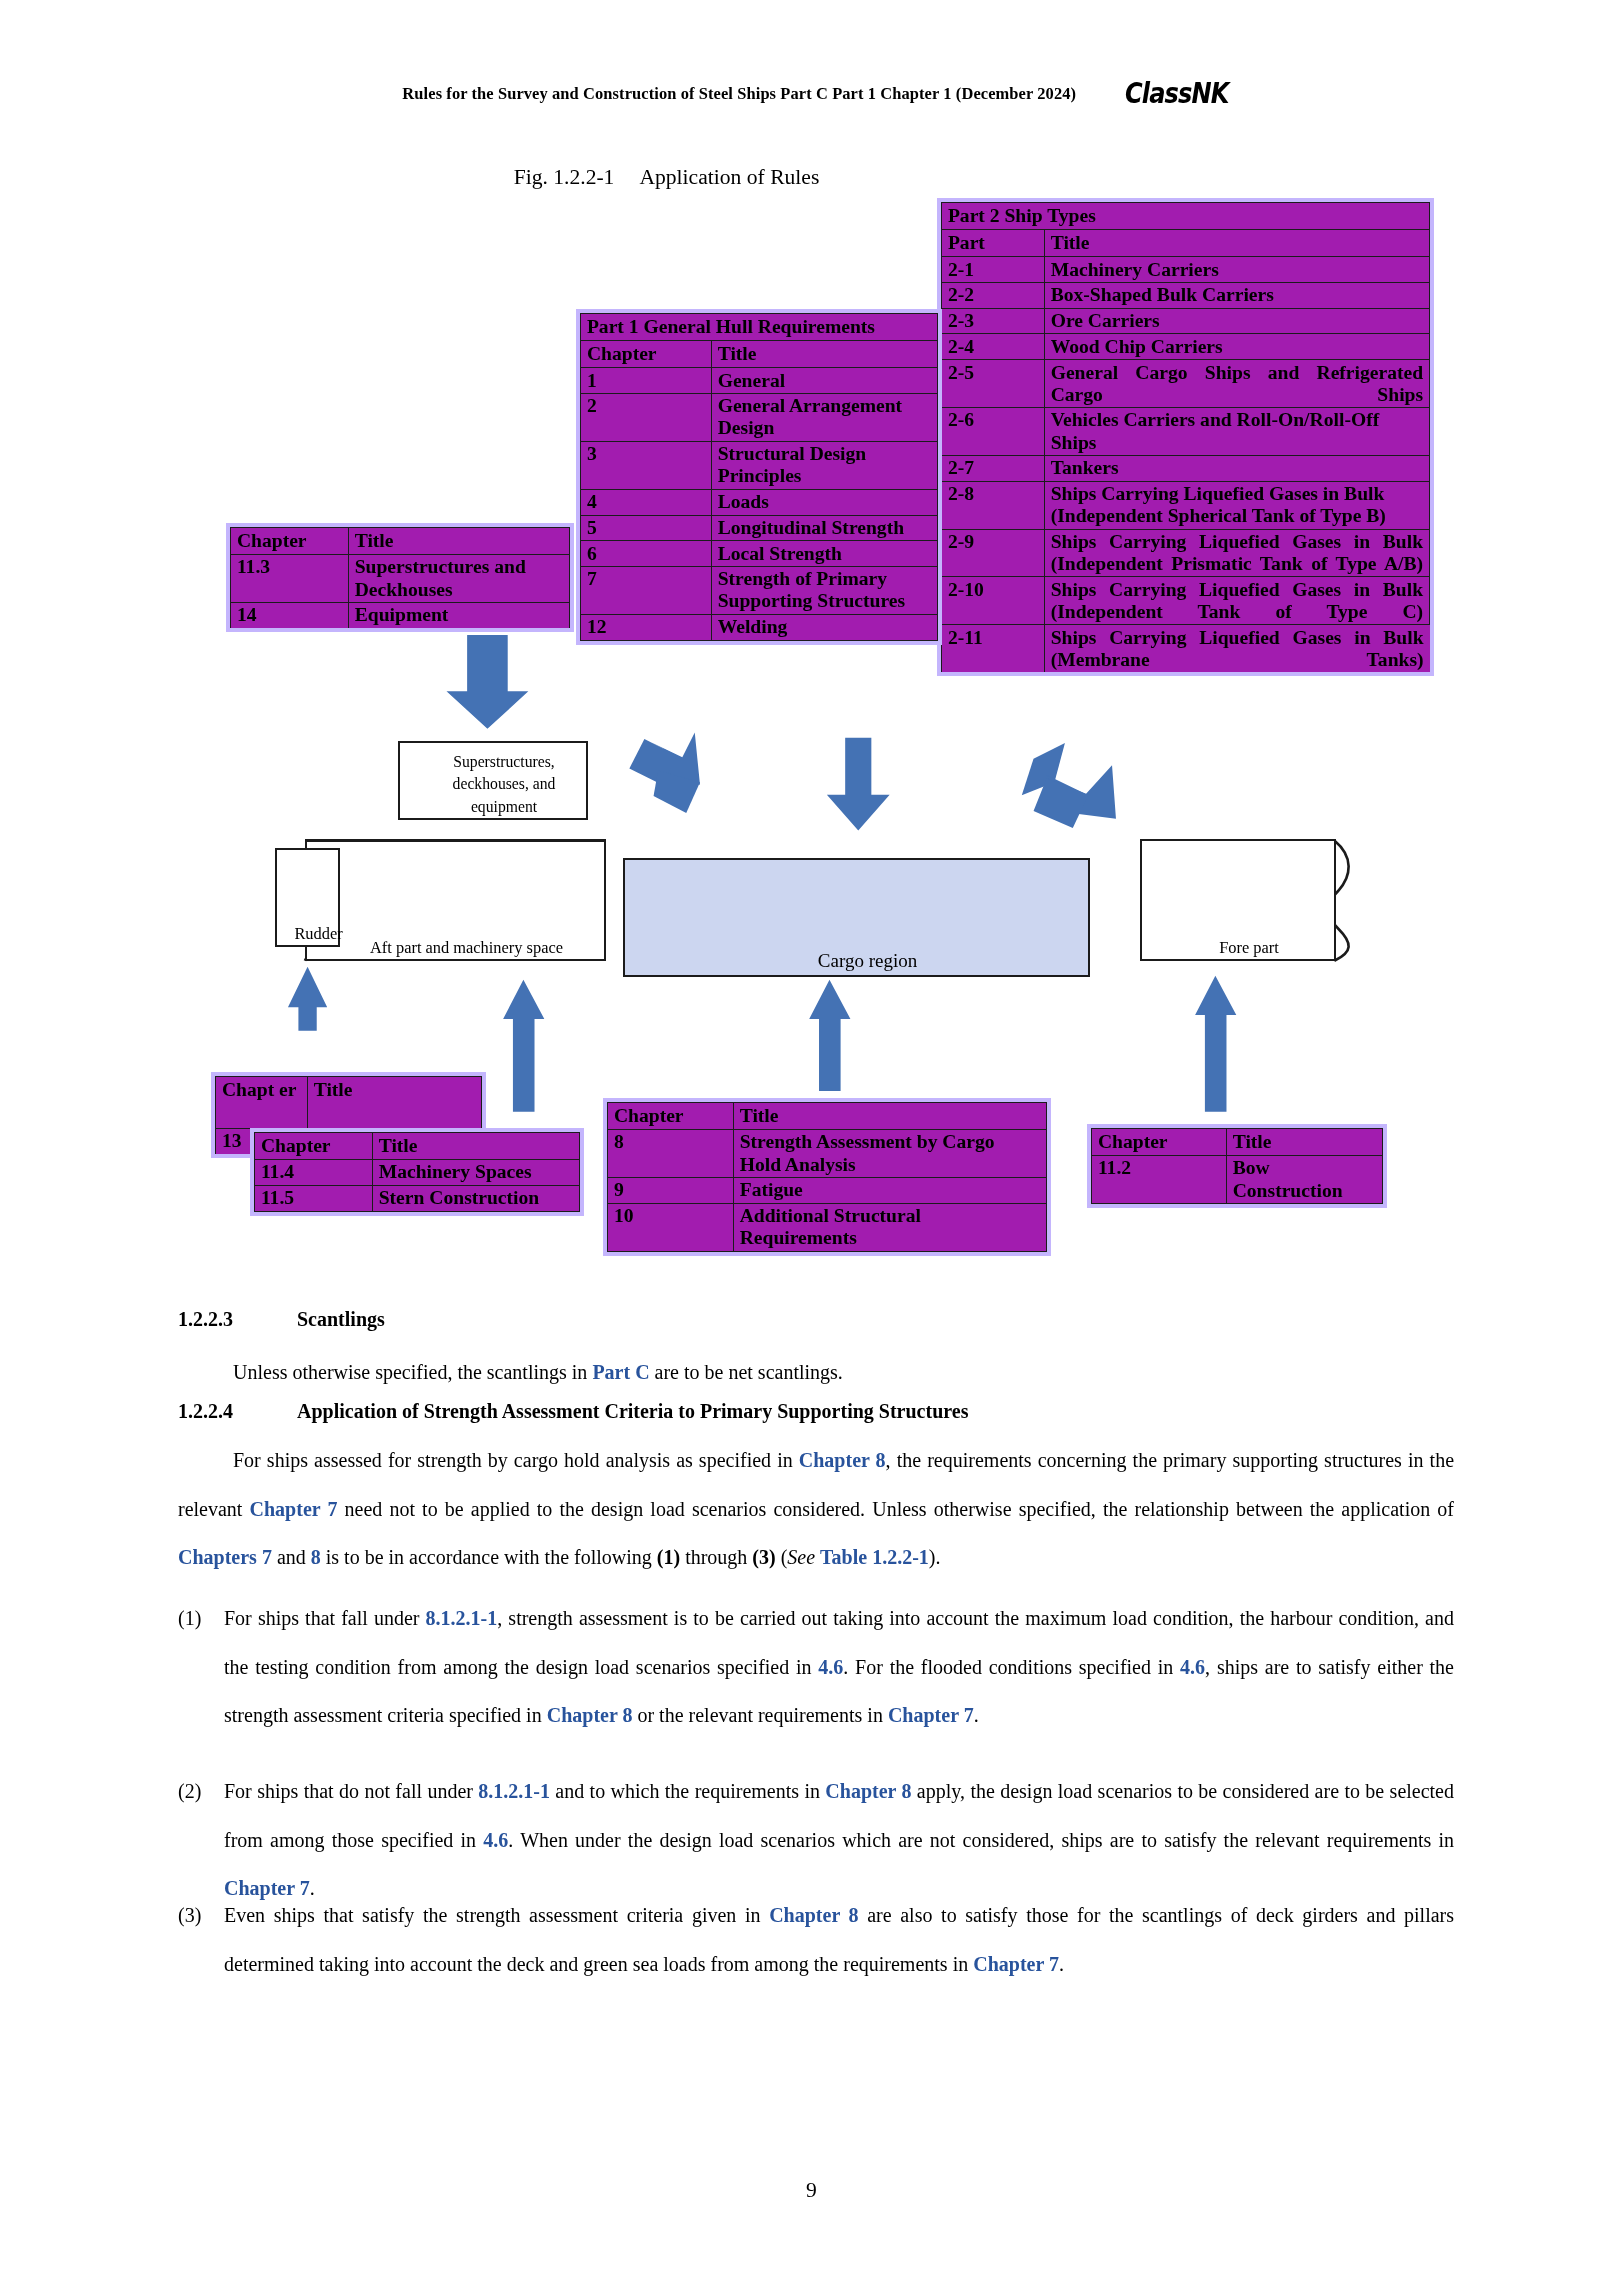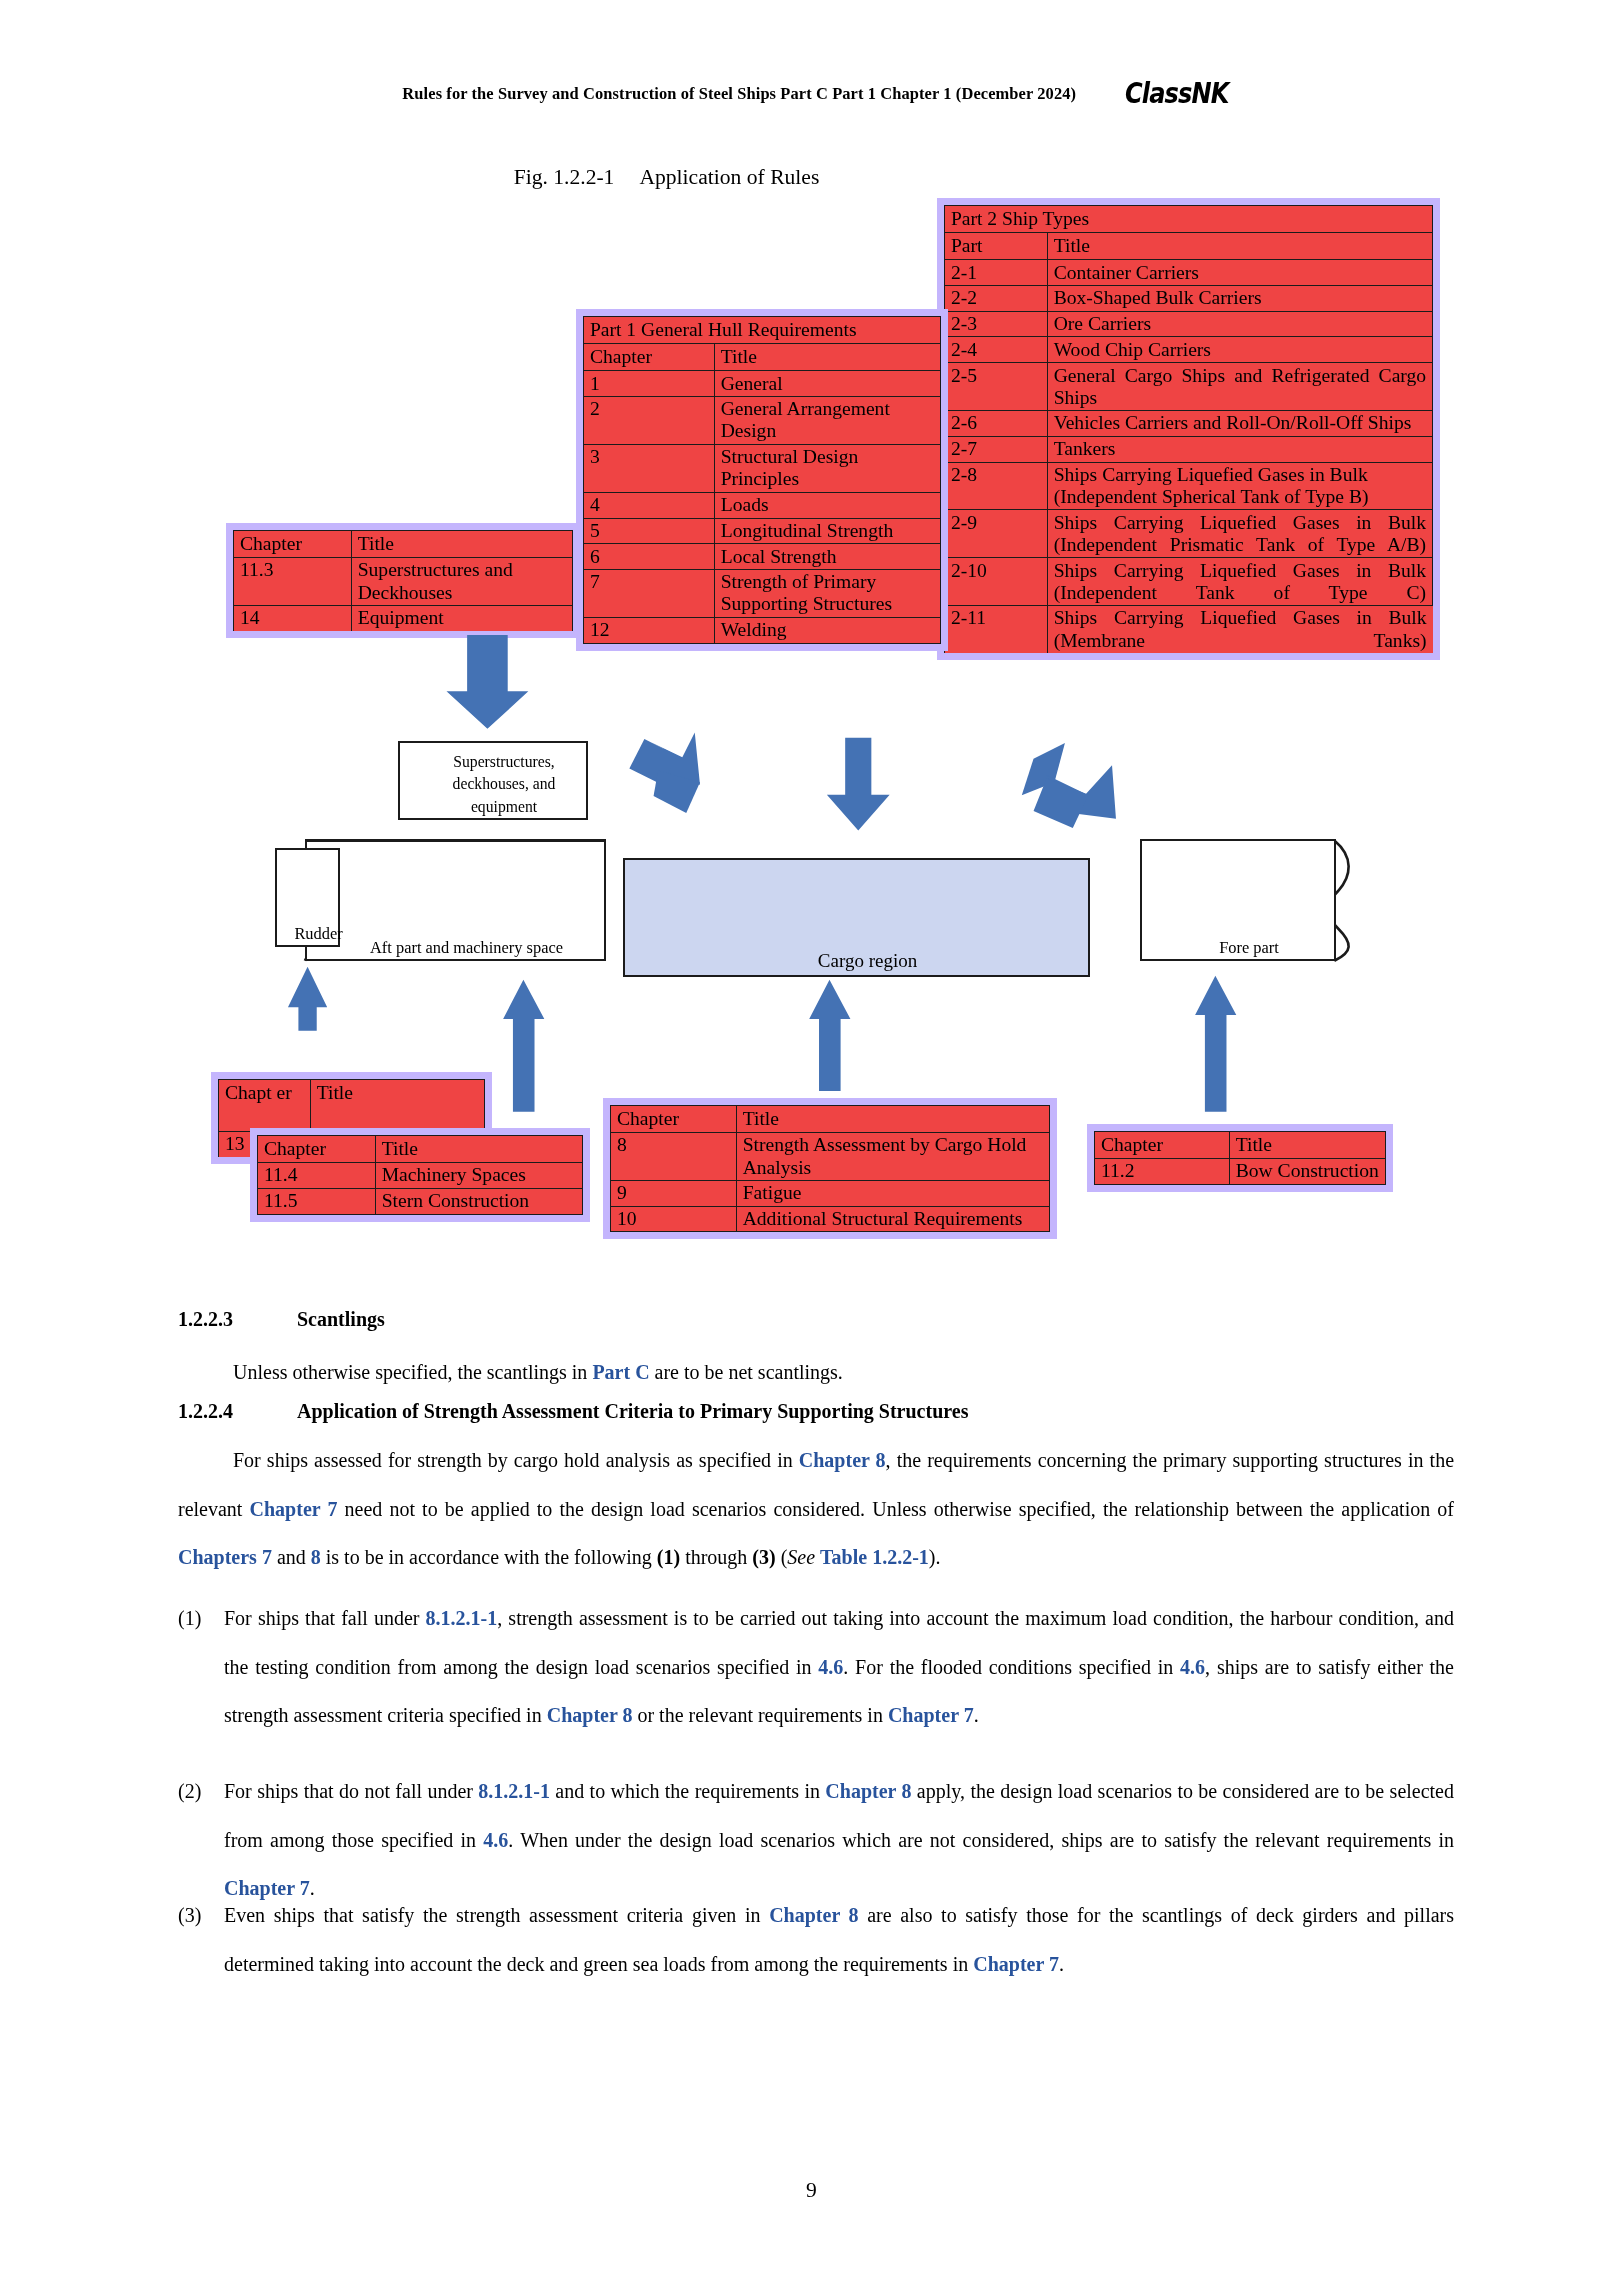--- a/index.html
+++ b/index.html
@@ -32,25 +32,26 @@
   
   .fig-cap{
     position:absolute;left:0;top:165px;width:1333px;text-align:center;
     font-size:21.6px;
   }
   .fig-cap .gap{display:inline-block;width:25px;}
 
   
   .tbl{
     position:absolute;
-    border:7px solid #c4b5fd;
+    border:4px solid #c4b5fd;
     border-collapse:collapse;
-    background:#ef4444;
+    background:#a21caf;
     font-size:19.6px;
     line-height:1.13;
+    font-weight:bold;
   }
   .tbl table{border-collapse:collapse;width:100%;}
   .tbl td{
     border:1.3px solid #1b1b1b;
     padding:1.3px 5.9px;
     vertical-align:top;
     font-size:19.6px;
   }
   .tbl td.head{padding:2px 5.9px;}
   .tbl .justified{text-align:justify;text-align-last:justify;margin-left:32px;}
@@ -167,21 +168,21 @@
       <tbody>
           <tr>
             <td colspan="2" class="head">Part 2 Ship Types</td>
           </tr>
       <tr>
         <td class="head">Part</td>
         <td class="head">Title</td>
       </tr>
       <tr>
             <td>2-1</td>
-            <td>Container Carriers</td>
+            <td>Machinery Carriers</td>
           </tr>
       <tr>
             <td>2-2</td>
             <td>Box-Shaped Bulk Carriers</td>
           </tr>
       <tr>
             <td>2-3</td>
             <td>Ore Carriers</td>
           </tr>
       <tr>

